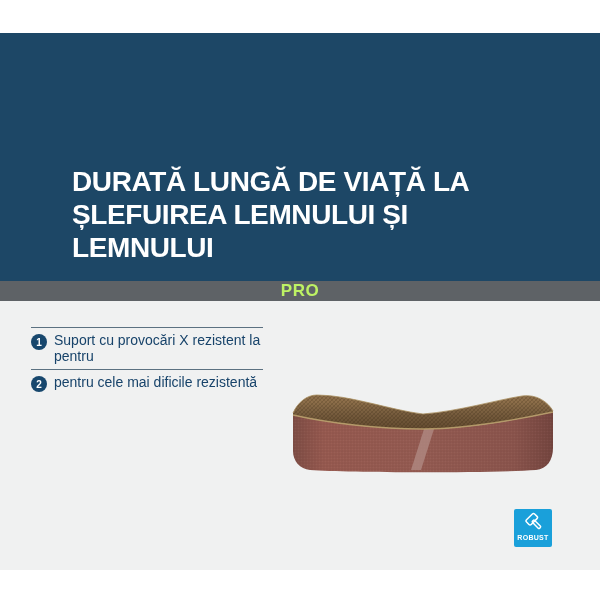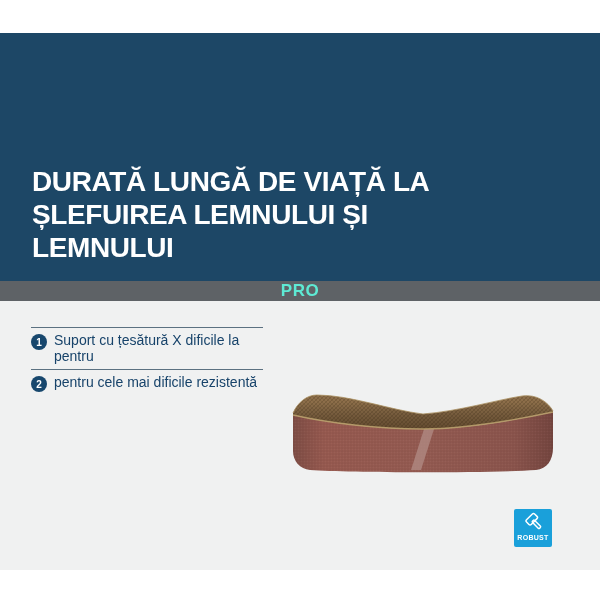--- a/index.html
+++ b/index.html
@@ -4,25 +4,25 @@
 <style>
   html,body{margin:0;padding:0;background:#fff;}
   .canvas{
     position:relative;width:600px;height:600px;overflow:hidden;
     background:#ffffff;font-family:"Liberation Sans",sans-serif;
   }
   
   .header{position:absolute;left:0;top:33px;width:600px;height:248px;background:#1d4766;}
   .title{position:absolute;left:32px;top:132px;color:#ffffff;font-weight:bold;
          font-size:28px;line-height:33px;letter-spacing:-0.4px;}
-  .title div{white-space:nowrap;}
+  .title div{white-space:nowrap;margin-left:40px;}
   
   .pro-bar{position:absolute;left:0;top:281px;width:600px;height:20px;background:#5e6266;
            display:flex;align-items:center;justify-content:center;}
-  .pro-bar span{color:#5eead4;font-weight:bold;font-size:17px;letter-spacing:0.5px;line-height:20px;}
+  .pro-bar span{color:#bef264;font-weight:bold;font-size:17px;letter-spacing:0.5px;line-height:20px;}
   
   .page-body{position:absolute;left:0;top:301px;width:600px;height:269px;background:#f0f1f1;}
   
   .features{position:absolute;left:31px;top:26px;width:232px;}
   .feature{border-top:1.5px solid #5b7181;padding:5px 0 5px 0;display:flex;gap:7px;}
   .bullet{flex:0 0 auto;width:16px;height:16px;border-radius:50%;background:#17476d;color:#fff;
           font-size:10px;font-weight:bold;display:flex;align-items:center;justify-content:center;
           margin-top:1px;}
   .ftext{color:#17436a;font-size:14px;line-height:15.5px;}
   .ftext div{white-space:nowrap;}
@@ -50,21 +50,21 @@
   <div class="pro-bar">
     <span>PRO</span>
   </div>
 
   <div class="page-body">
 
     <div class="features">
       <div class="feature">
         <div class="bullet">1</div>
         <div class="ftext">
-          <div>Suport cu țesătură X dificile la</div>
+          <div>Suport cu provocări X rezistent la</div>
           <div>pentru</div>
         </div>
       </div>
       <div class="feature">
         <div class="bullet">2</div>
         <div class="ftext">
           <div>pentru cele mai dificile rezistentă</div>
         </div>
       </div>
     </div>

